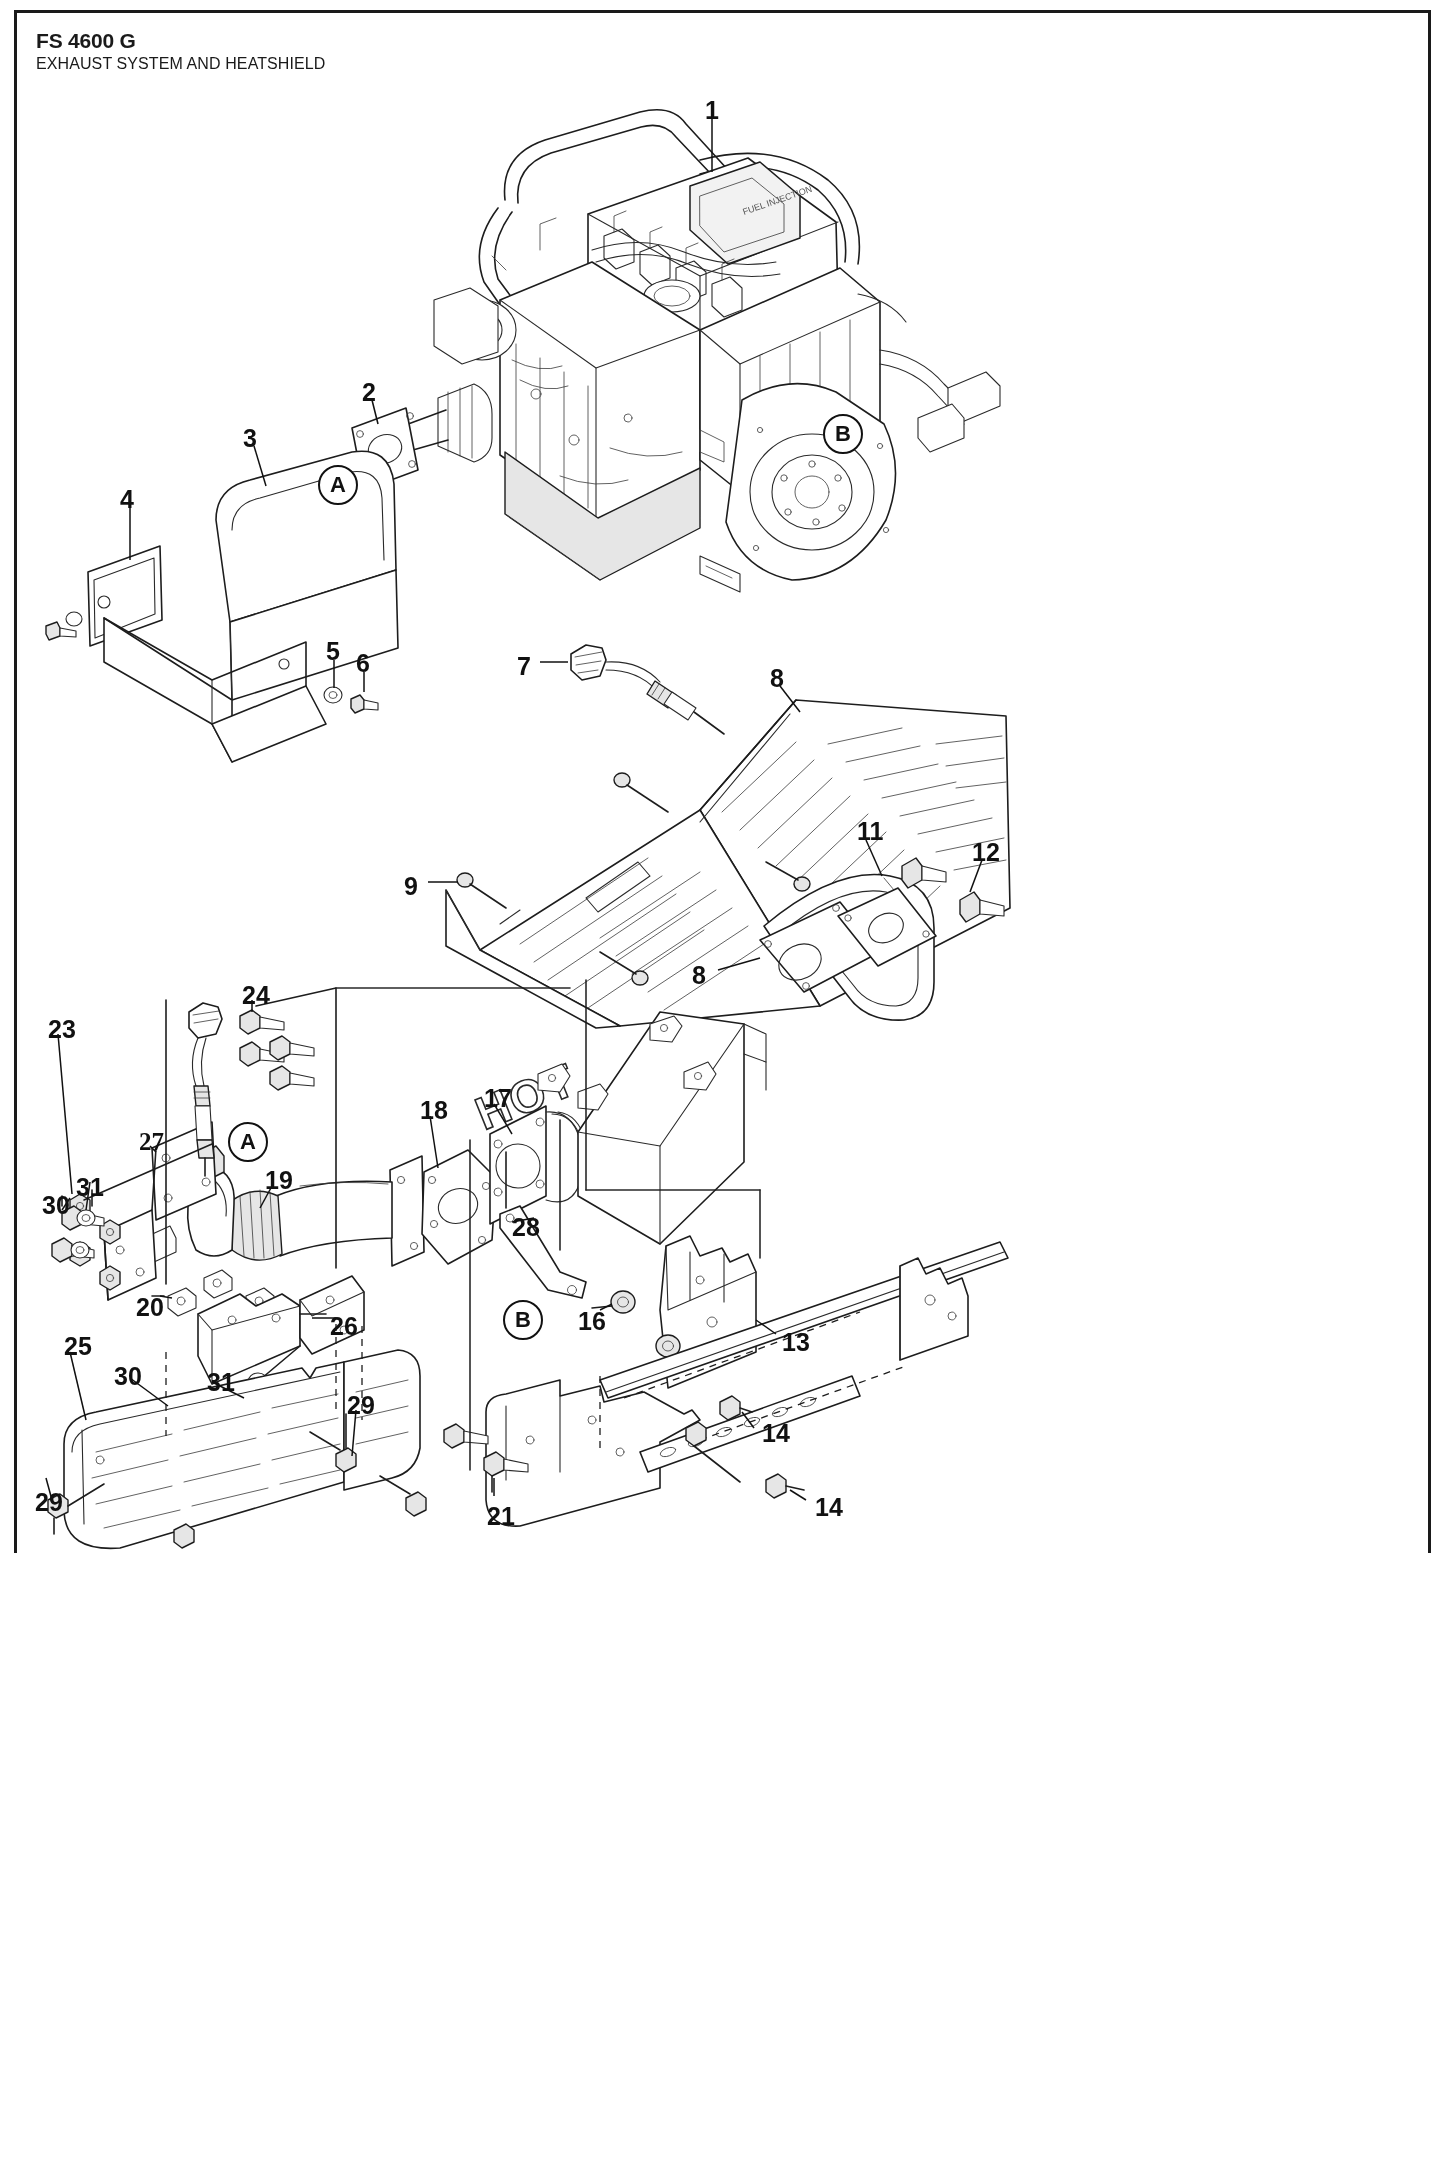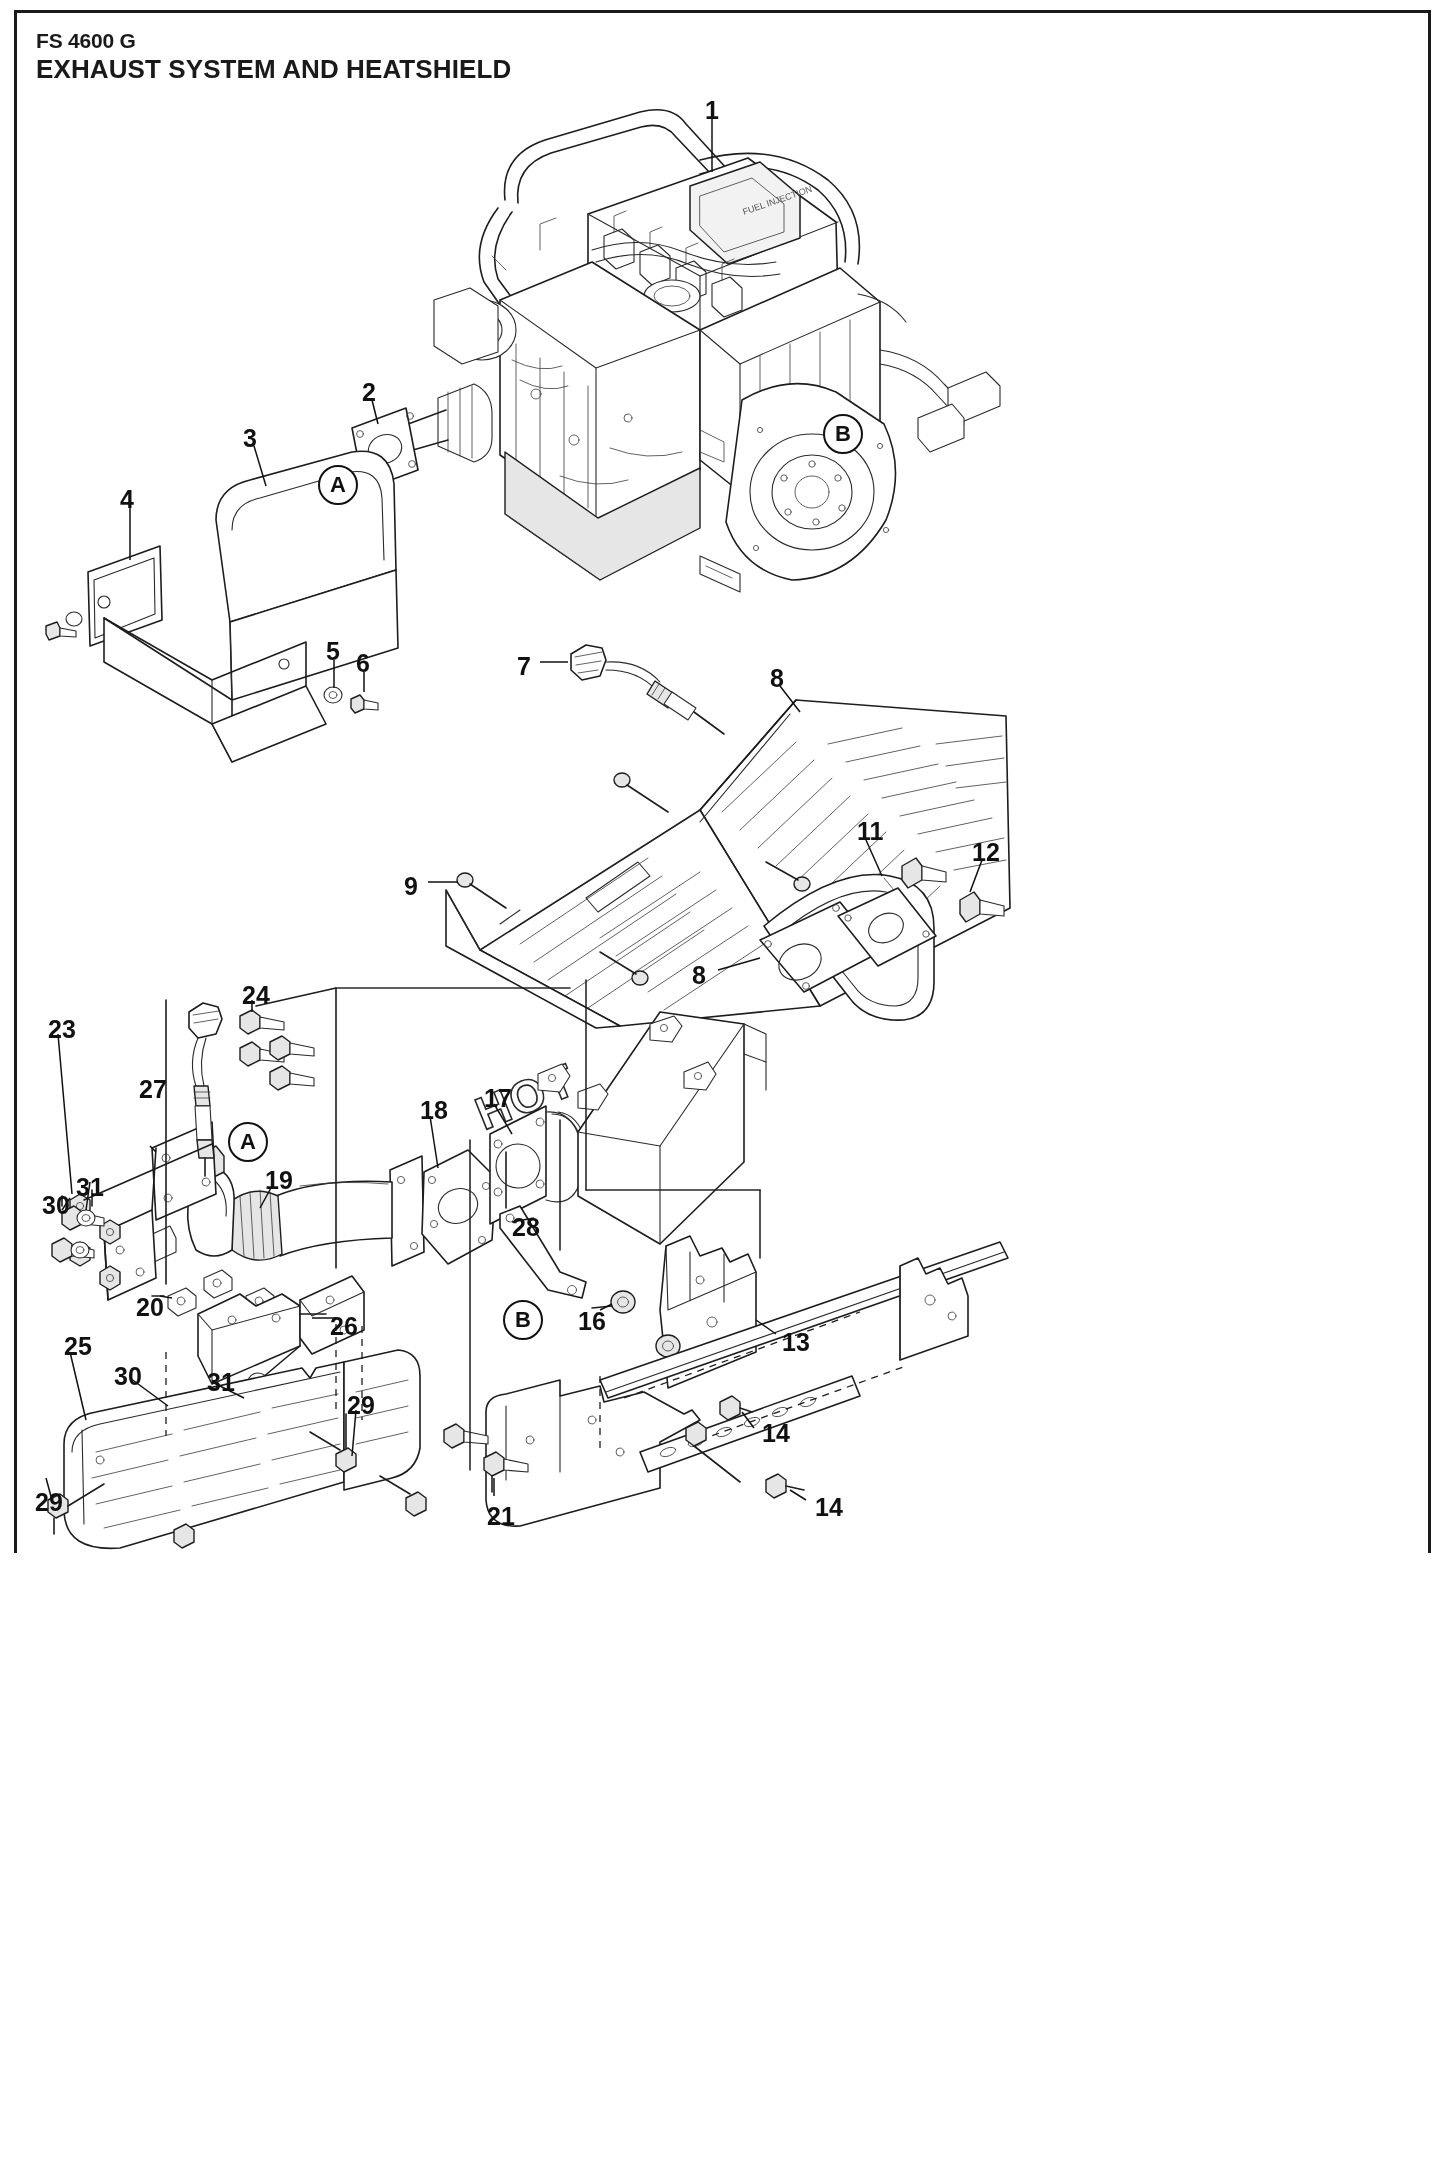--- a/index.html
+++ b/index.html
@@ -30,22 +30,22 @@
     line-height:1.22;
     user-select:none;
   }
   .title-model{
     font-size:21px;
     font-weight:bold;
     letter-spacing:-0.2px;
     white-space:nowrap;
   }
   .title-name{
-    font-size:26px;
-    font-weight:bold;
+    font-size:16px;
+    font-weight:normal;
     letter-spacing:0.1px;
     white-space:nowrap;
   }
   
   .callout{
     position:absolute;
     font-size:25px;
     font-weight:bold;
     color:#111;
     line-height:1;
@@ -737,21 +737,21 @@
   <div class="callout" style="left:578px; top:1309px;">16</div>
   <div class="callout" style="left:484px; top:1086px;">17</div>
   <div class="callout" style="left:420px; top:1098px;">18</div>
   <div class="callout" style="left:265px; top:1168px;">19</div>
   <div class="callout" style="left:136px; top:1295px;">20</div>
   <div class="callout" style="left:487px; top:1504px;">21</div>
   <div class="callout" style="left:48px;  top:1017px;text-align:right;">23</div>
   <div class="callout" style="left:242px; top:983px;">24</div>
   <div class="callout" style="left:64px;  top:1334px;">25</div>
   <div class="callout" style="left:330px; top:1314px;">26</div>
-  <div class="callout" style="left:139px; top:1077px;">27</div>
+  <div class="callout" style="left:139px; top:1129px;font-family:Liberation Serif, serif;">27</div>
   <div class="callout" style="left:512px; top:1215px;">28</div>
   <div class="callout" style="left:347px; top:1393px;">29</div>
   <div class="callout" style="left:35px;  top:1490px;">29</div>
   <div class="callout" style="left:42px;  top:1193px;">30</div>
   <div class="callout" style="left:114px; top:1364px;">30</div>
   <div class="callout" style="left:76px;  top:1175px;">31</div>
   <div class="callout" style="left:207px; top:1370px;">31</div>
 
   <div class="marker" style="left:318px; top:465px;">A</div>
   <div class="marker" style="left:823px; top:414px;">B</div>

